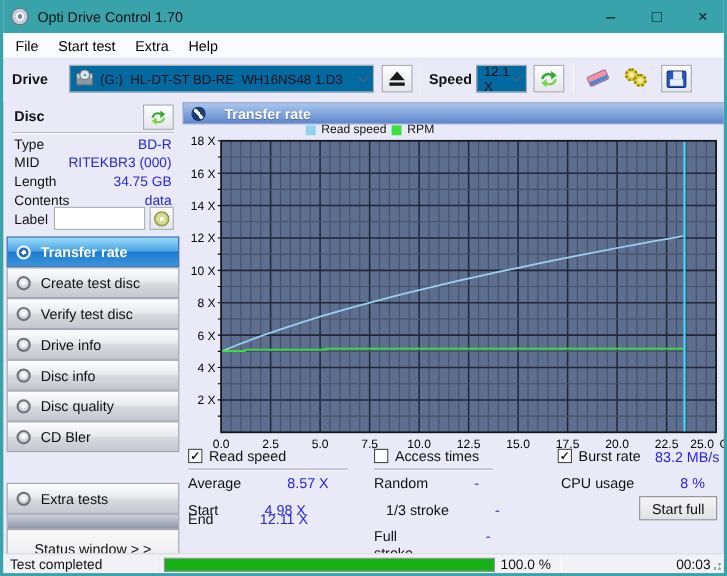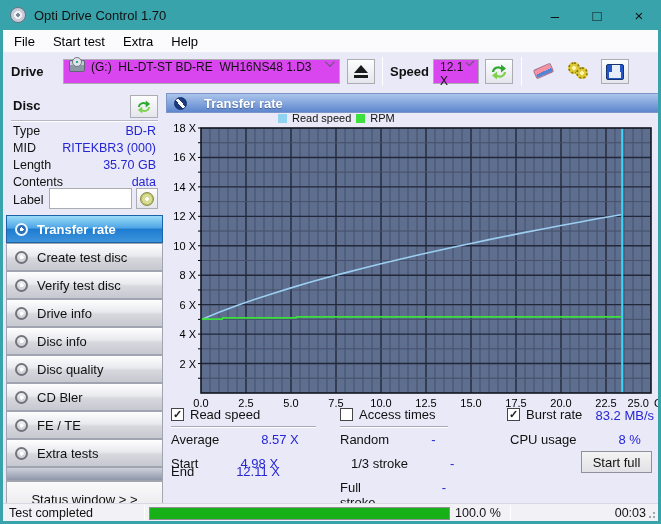--- a/index.html
+++ b/index.html
@@ -24,22 +24,22 @@
     align-items:center; justify-content:center; font-size:15px; color:#101010; cursor:default;}
   
   .menubar { position:absolute; left:0; top:30px; width:655px; height:23px;
     background:#FBFBFD; display:flex; align-items:center; border-bottom:1px solid #ECECF4; }
   .menu-item { padding:0 9px; font-size:13px; color:#000000; height:23px; line-height:23px; }
   .menu-item:first-child { margin-left:2px; }
 
   
   .toolbar { position:absolute; left:0; top:53px; width:655px; height:40px; background:#E9E9F7; }
   .tb-label { position:absolute; font-size:13px; font-weight:bold; color:#111; }
-  .combo { position:absolute; background:#d946ef; border:1px solid #ABADB3; display:flex;
-    align-items:flex-start; font-size:12px; color:#111; }
+  .combo { position:absolute; background:#0369a1; border:1px solid #ABADB3; display:flex;
+    align-items:center; font-size:12px; color:#111; }
   .combo .chev { margin-left:auto; margin-right:7px; }
   .chev { width:7px; height:7px; border-right:1.6px solid #5c5c66; border-bottom:1.6px solid #5c5c66;
     transform:rotate(45deg) translateY(-2px); display:inline-block; }
   .pre { white-space:pre; }
   .tbtn { position:absolute; background:linear-gradient(#FDFDFD,#E4E6EC); border:1px solid #ABADB3;
     display:flex; align-items:center; justify-content:center; }
   .flatbtn { position:absolute; display:flex; align-items:center; justify-content:center; }
   .vsep { position:absolute; width:1px; background:#B9BAC6; border-right:1px solid #fff; }
   .drive-ico { width:16px; height:12px; margin:0 6px 0 5px; border-radius:2px;
     background:linear-gradient(#c2ccd6 40%,#8c98a6 40%); border:1px solid #5e6874; position:relative;}
@@ -206,21 +206,21 @@
   <div class="drow" style="top:124px">
     <span class="k">Type</span>
     <span class="v">BD-R</span>
   </div>
   <div class="drow" style="top:141px">
     <span class="k">MID</span>
     <span class="v">RITEKBR3 (000)</span>
   </div>
   <div class="drow" style="top:158px">
     <span class="k">Length</span>
-    <span class="v">35.70 GB</span>
+    <span class="v">34.75 GB</span>
   </div>
   <div class="drow" style="top:175px">
     <span class="k">Contents</span>
     <span class="v">data</span>
   </div>
   <span class="abs" style="left:10px;top:193px;font-size:12.5px;color:#111">Label</span>
   <input class="label-input" value="" style="">
   <div class="tbtn" style="left:133px;top:188px;width:22px;height:21px">
     <span class="mini-disc"></span>
   </div>
@@ -245,24 +245,20 @@
     <span class="disc-icn"></span>
     <span>Disc info</span>
   </div>
   <div class="side-item" style="top:355px">
     <span class="disc-icn"></span>
     <span>Disc quality</span>
   </div>
   <div class="side-item" style="top:383px">
     <span class="disc-icn"></span>
     <span>CD Bler</span>
-  </div>
-  <div class="side-item" style="top:411px">
-    <span class="disc-icn"></span>
-    <span>FE / TE</span>
   </div>
   <div class="side-item" style="top:439px">
     <span class="disc-icn"></span>
     <span>Extra tests</span>
   </div>
   <div class="side-filler"></div>
   <div class="status-btn">Status window &gt; &gt;</div>
 
   <div class="chart-header">
     <span class="ch-ico"></span>

